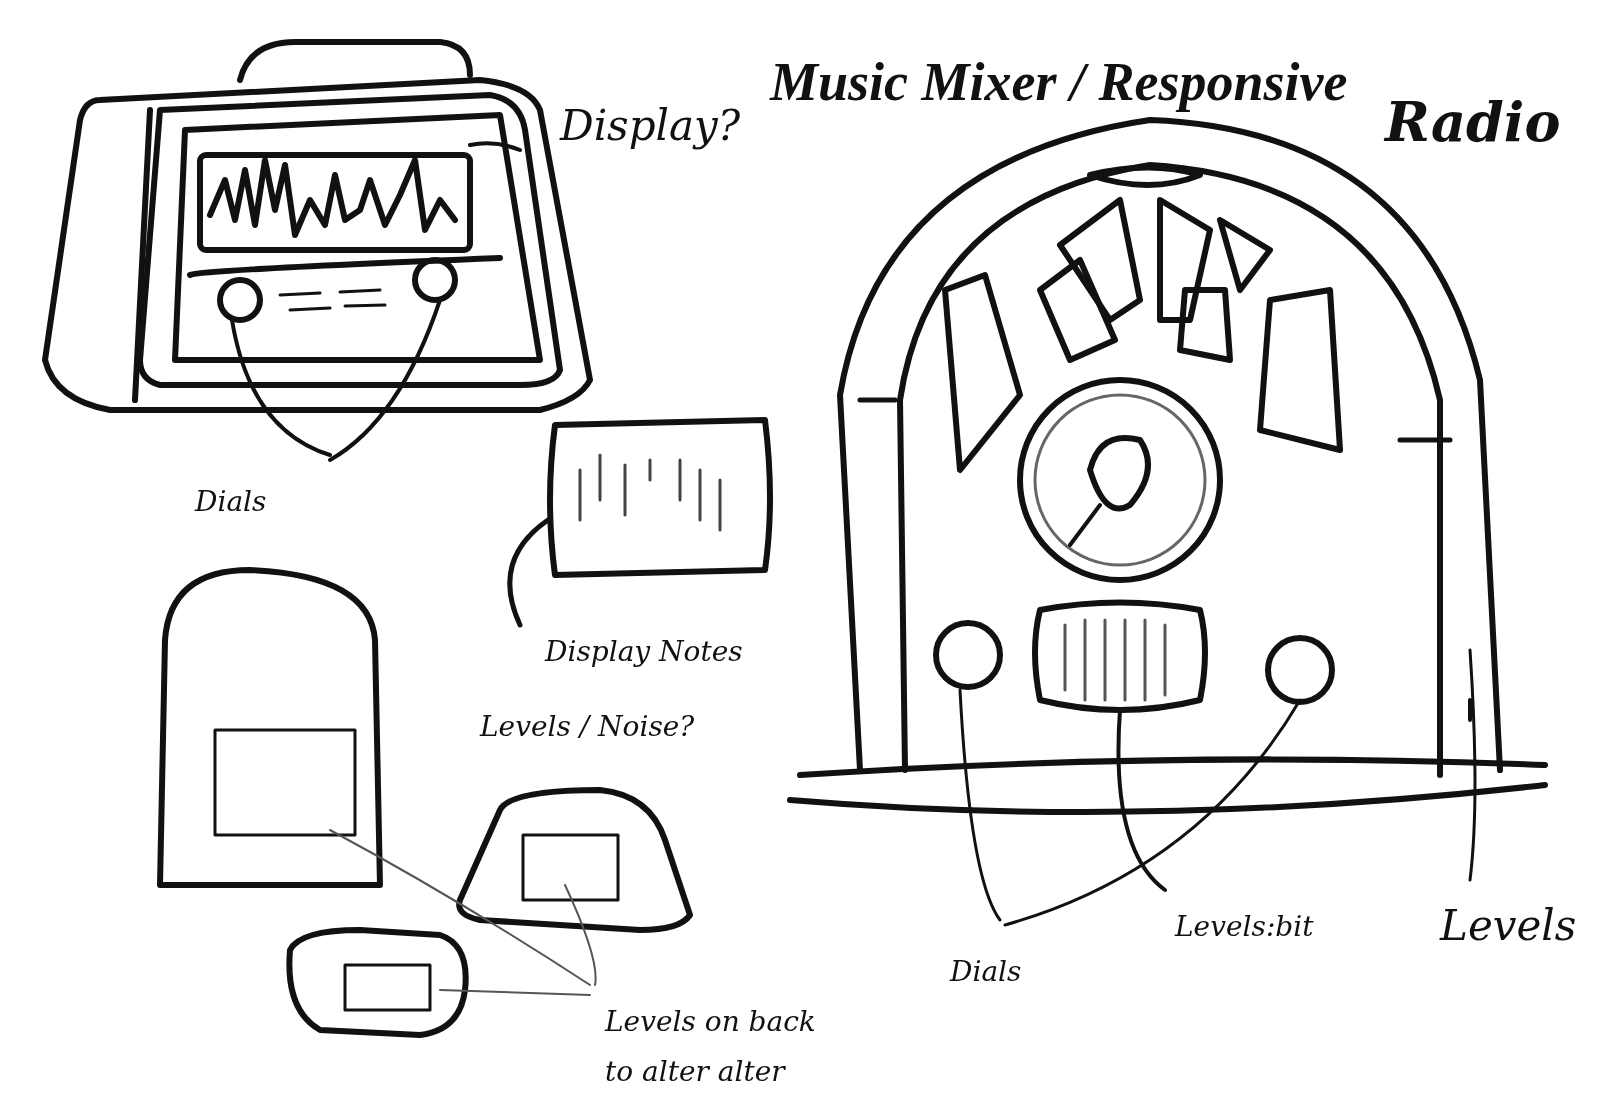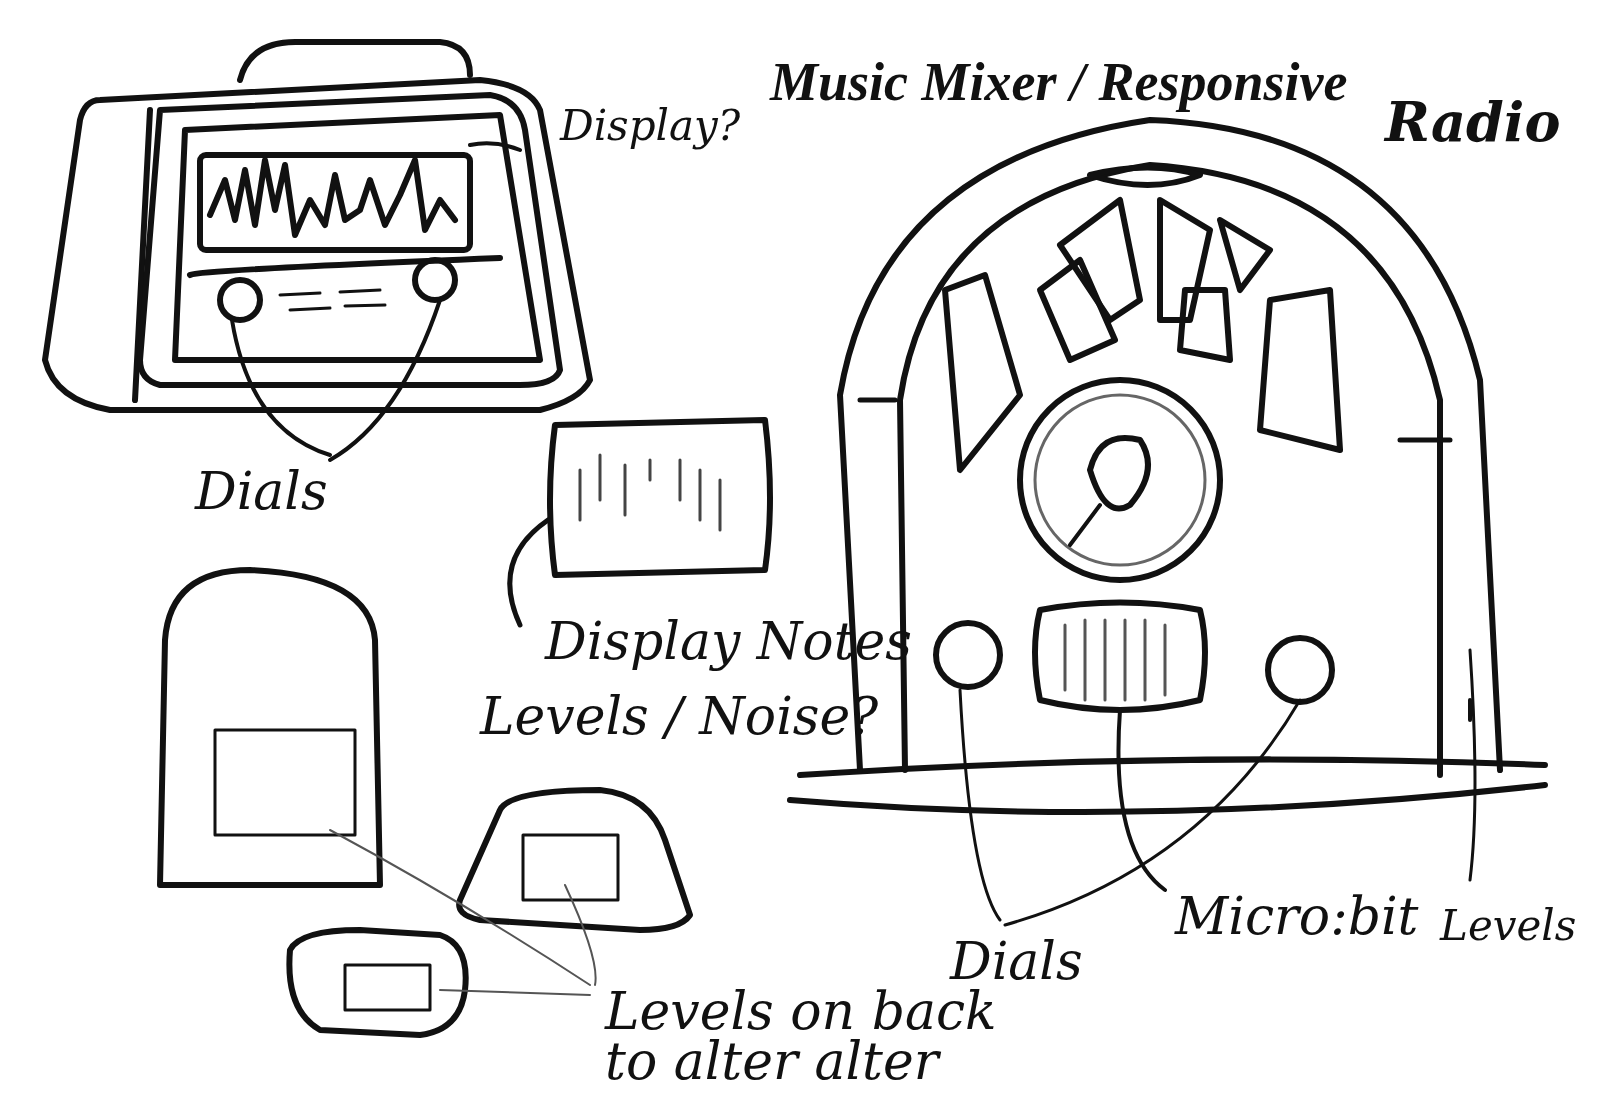--- a/index.html
+++ b/index.html
@@ -3,21 +3,21 @@
 <meta charset="utf-8">
 <style>
   html, body { margin:0; padding:0; background:#ffffff; }
   body { width:1600px; height:1118px; position:relative; overflow:hidden;
          font-family:"DejaVu Sans", sans-serif; color:#111; }
   svg#sketch { position:absolute; left:0; top:0; width:1600px; height:1118px; }
   .lbl { position:absolute; font-family:"DejaVu Serif", serif; font-style:italic;
          color:#111; white-space:nowrap; line-height:1; }
   .title { font-size:54px; font-weight:bold; }
   .small { font-size:42px; }
-  .mid { font-size:52px; }
+  .mid { font-size:28px;margin-top:23px; }
 </style>
 </head>
 <body>
 
 <svg id="sketch" viewBox="0 0 1600 1118" xmlns="http://www.w3.org/2000/svg">
   <g fill="none" stroke="#111" stroke-width="6" stroke-linecap="round" stroke-linejoin="round">
 
     <g>
       <path d="M240 80 Q250 40 300 42 L440 42 Q470 45 470 75"></path>
       <path d="M100 100 L480 80 Q530 85 540 110 L590 380 Q580 400 540 410 L110 410 Q55 400 45 360 L80 120 Q85 100 100 100 Z"></path>
@@ -88,14 +88,14 @@
 <div class="lbl small" style="left:560px; top:105px;">Display?</div>
 <div class="lbl mid" style="left:195px; top:465px;">Dials</div>
 
 <div class="lbl mid" style="left:545px; top:615px;">Display Notes</div>
 <div class="lbl mid" style="left:480px; top:690px;">Levels / Noise?</div>
 
 <div class="lbl mid" style="left:605px; top:985px;">Levels on back</div>
 <div class="lbl mid" style="left:605px; top:1035px;">to alter alter</div>
 
 <div class="lbl mid" style="left:950px; top:935px;">Dials</div>
-<div class="lbl mid" style="left:1175px; top:890px;">Micro:bit</div>
+<div class="lbl mid" style="left:1175px; top:890px;">Levels:bit</div>
 <div class="lbl small" style="left:1440px; top:905px;">Levels</div>
 
 </body></html>

